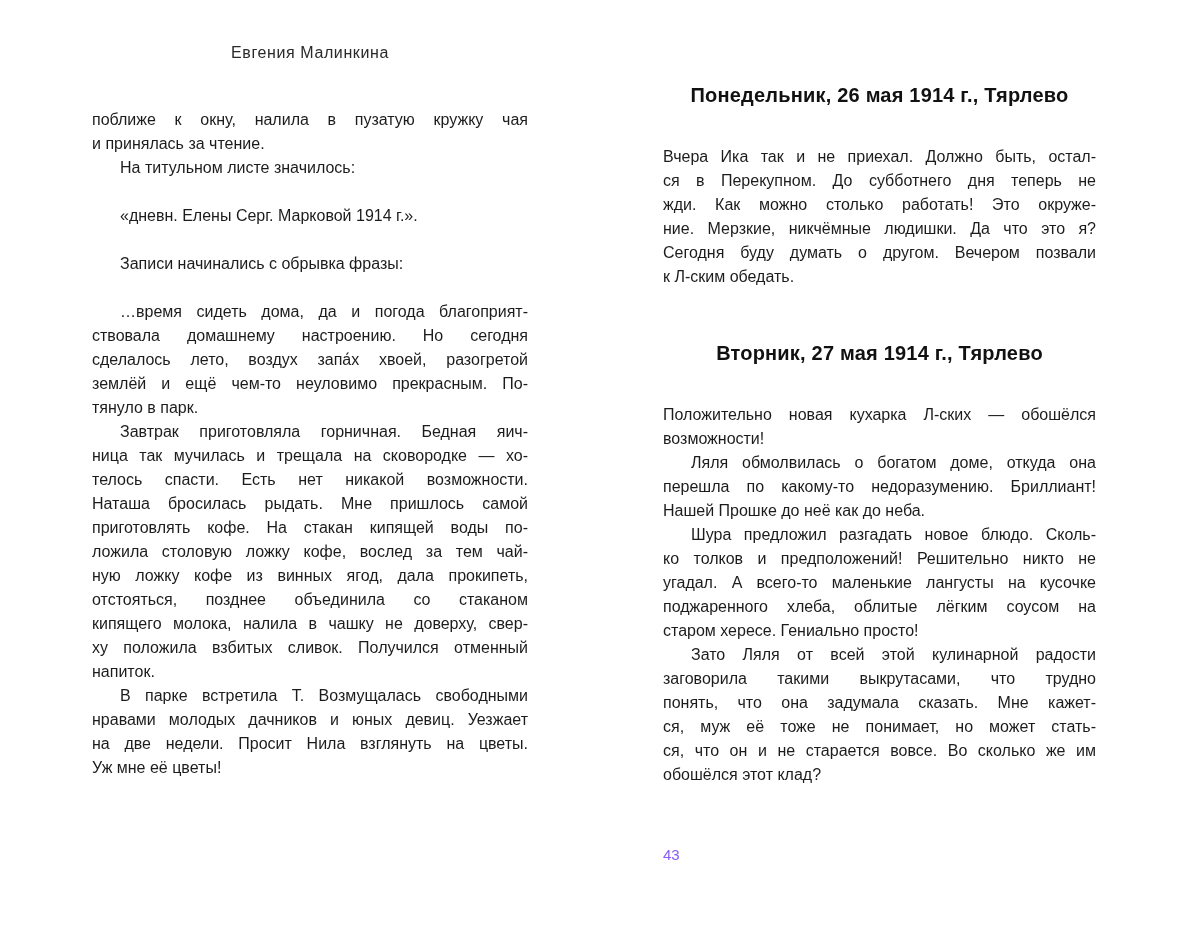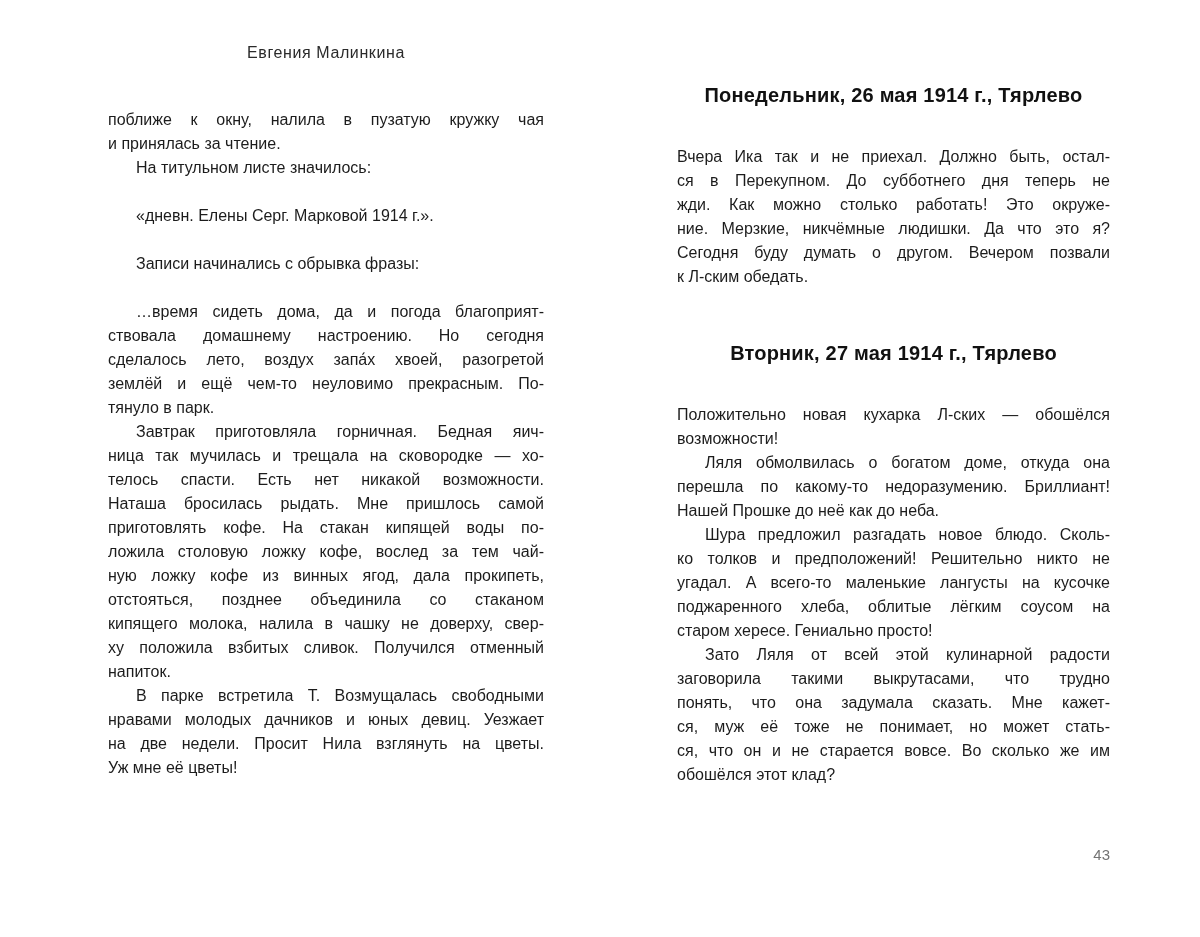--- a/index.html
+++ b/index.html
@@ -8,22 +8,22 @@
     width: 1200px;
     height: 937px;
     position: relative;
     font-family: "Liberation Sans", "DejaVu Sans", sans-serif;
     color: #1c1c1c;
     overflow: hidden;
   }
   .spread { position: absolute; inset: 0; background: #ffffff; }
 
   .page-col { position: absolute; top: 0; height: 937px; }
-  .page-left  { left: 108px;  width: 436px; }
-  .page-right { left: 677px; width: 433px; }
+  .page-left  { left: 92px;  width: 436px; }
+  .page-right { left: 663px; width: 433px; }
 
   .running-head {
     position: absolute;
     top: 44px; left: 0; right: 0;
     text-align: center;
     font-size: 16px;
     letter-spacing: 0.6px;
     color: #2a2a2a;
   }
 
@@ -56,23 +56,23 @@
     color: #111111;
     margin-bottom: 36px;
     letter-spacing: 0.2px;
   }
   .entry-heading + .para { margin-top: 0; }
   .section + .section .entry-heading { margin-top: 50px; }
 
   .page-number {
     position: absolute;
     top: 846px; left: 0; right: 0;
-    text-align: right;
+    text-align: left;
     font-size: 15px;
-    color: #737373;
+    color: #8b5cf6;
   }
 </style>
 </head>
 <body>
 
 <div class="spread">
 
   <div class="page-col page-left">
     <div class="running-head">Евгения Малинкина</div>
     <div class="body-text left-body" id="left-body">

